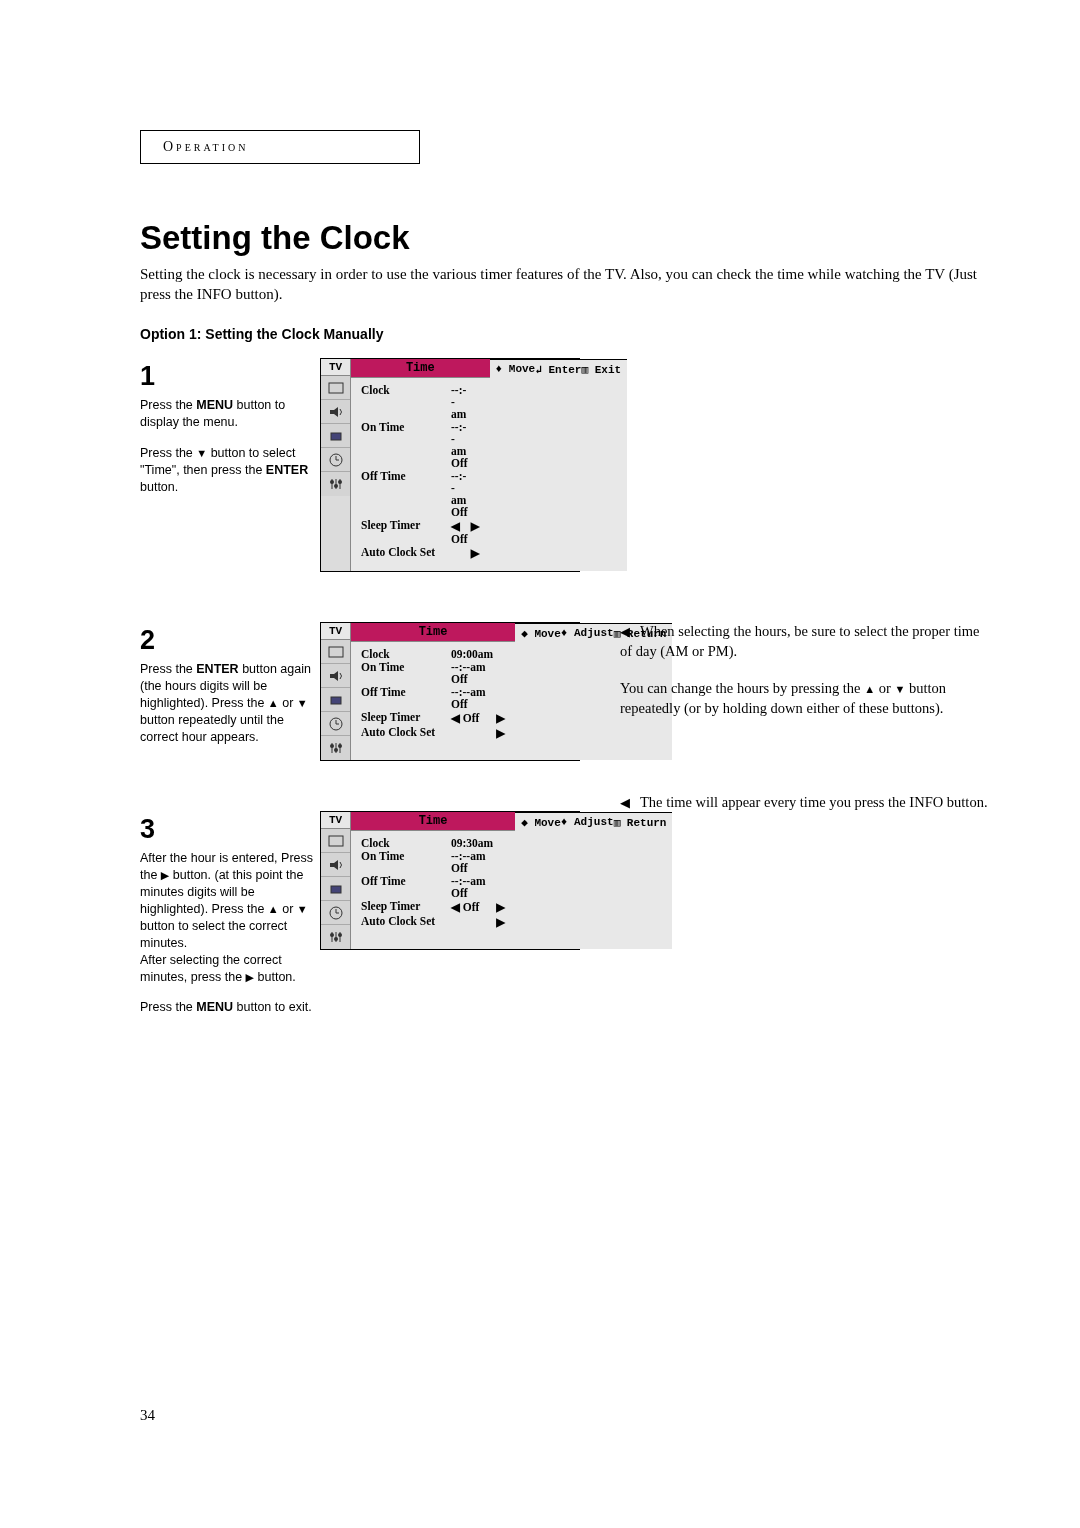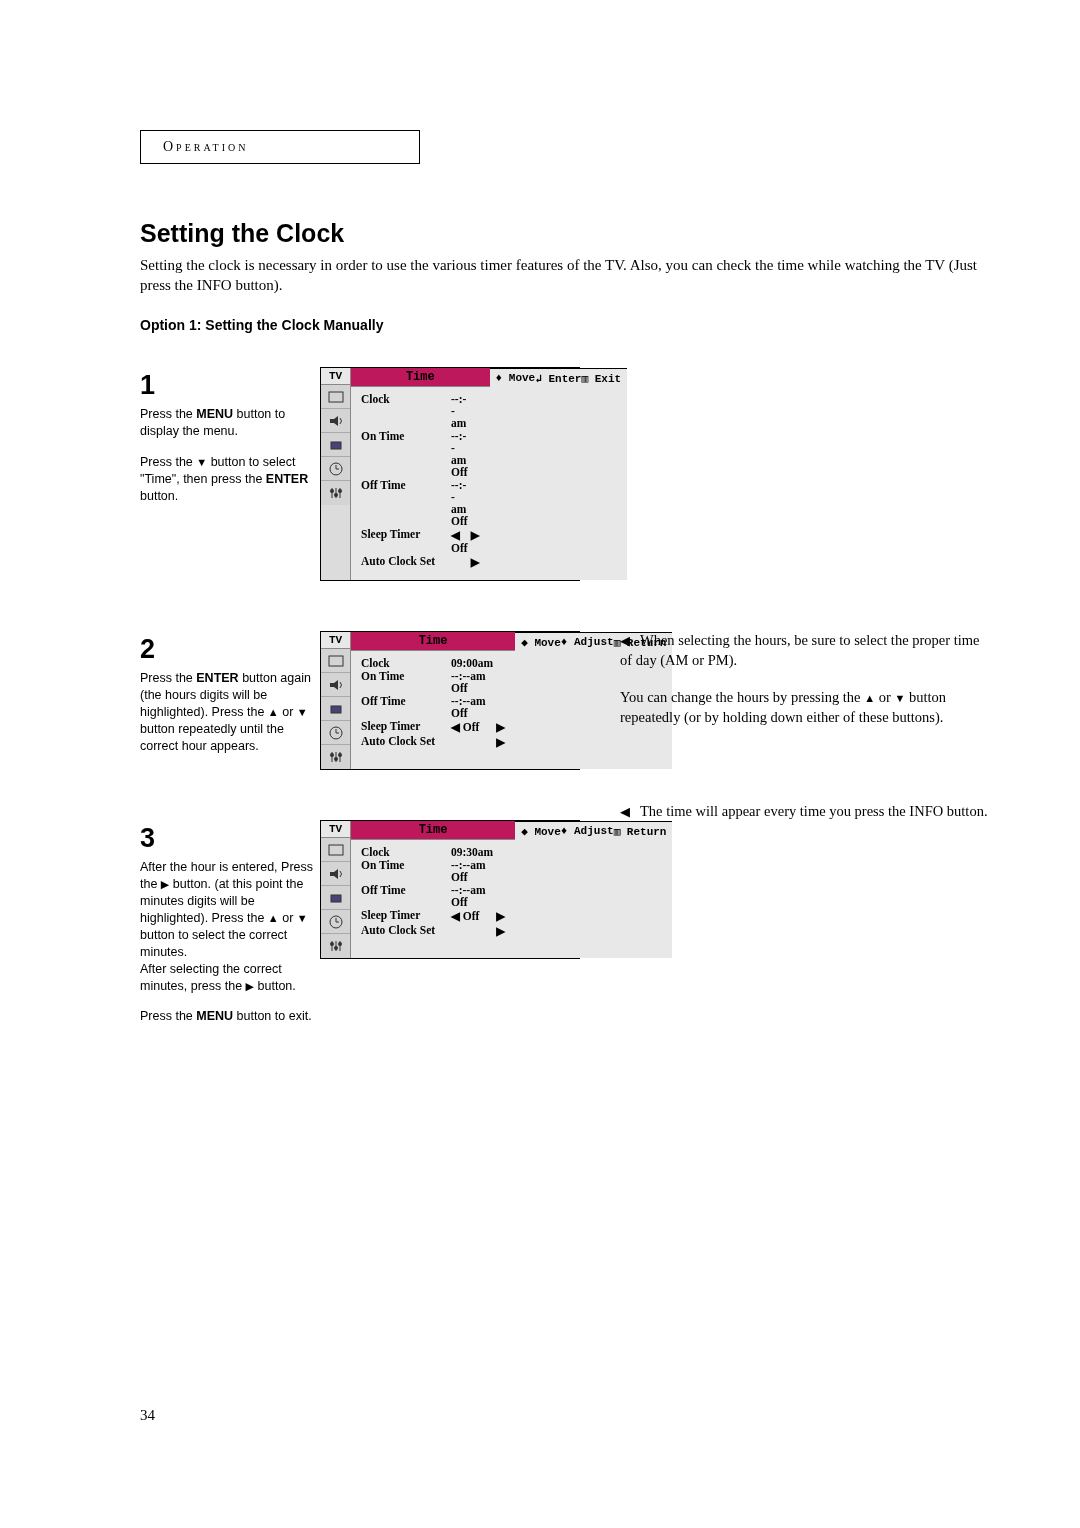--- a/index.html
+++ b/index.html
@@ -23,33 +23,33 @@
   }
   .section-header {
     font-family: Georgia, serif;
     font-size: 14px;
     letter-spacing: 3px;
     font-variant: small-caps;
   }
   .main-heading {
     font-family: Arial, Helvetica, sans-serif;
     font-weight: bold;
-    font-size: 25px;
+    font-size: 33px;
     margin-bottom: 8px;
   }
   .intro-text {
     font-size: 15px;
     line-height: 1.3;
     margin-bottom: 22px;
   }
   .option-heading {
     font-family: Arial, Helvetica, sans-serif;
     font-weight: bold;
     font-size: 14px;
-    margin-bottom: 34px;
+    margin-bottom: 16px;
   }
   .step-row {
     display: flex;
     margin-bottom: 50px;
     align-items: flex-start;
   }
   .step-col-left {
     width: 180px;
     flex-shrink: 0;
     font-family: Arial, Helvetica, sans-serif;

